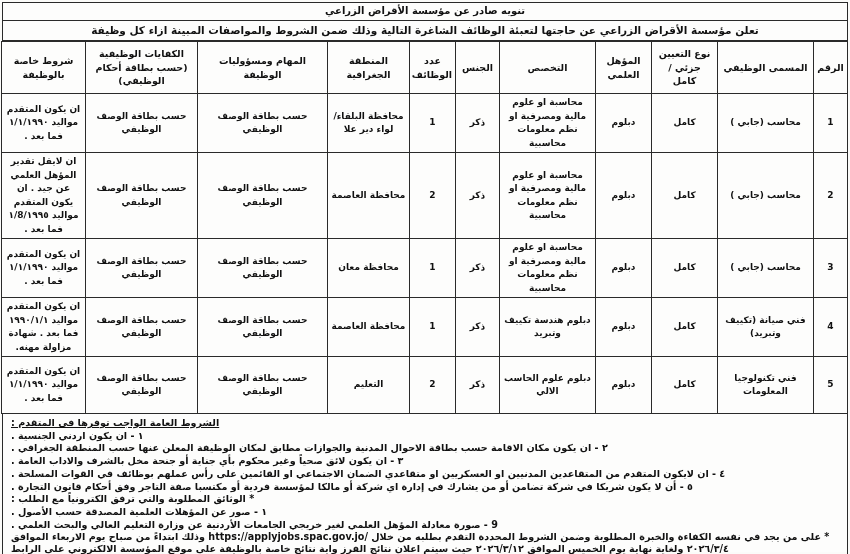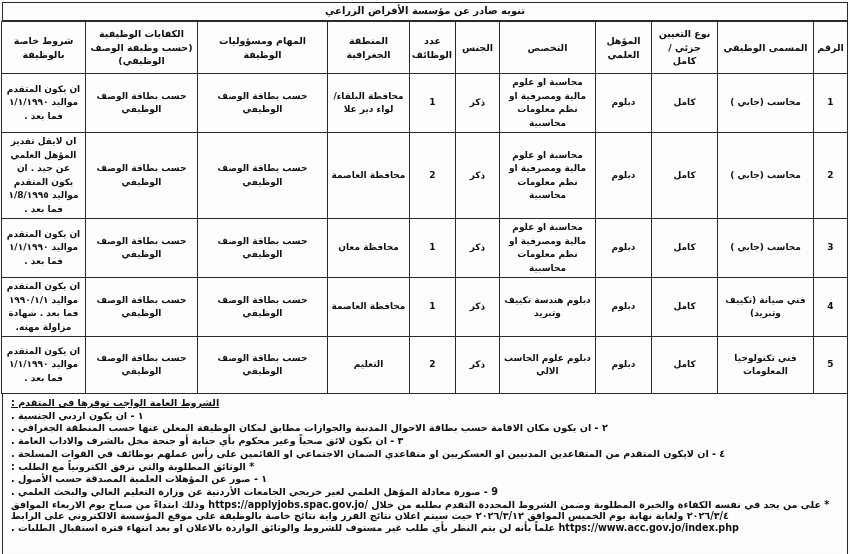--- a/index.html
+++ b/index.html
@@ -69,20 +69,21 @@
   .ind2 { padding-right: 22px; }
   .ind0 { padding-right: 6px; }
 </style>
 </head>
 <body>
 
 <div class="page">
 
   <div class="title-box">تنويه صادر  عن مؤسسة الأقراض الزراعي</div>
 
+  <div class="subtitle-box">تعلن مؤسسة الأقراض الزراعي عن حاجتها لتعبئة الوظائف الشاغرة التالية وذلك ضمن الشروط والمواصفات المبينة ازاء كل وظيفة</div>
 
   <table class="jobs">
     <colgroup>
       <col style="width:34px">
         <col style="width:96px">
         <col style="width:66px">
         <col style="width:56px">
       <col style="width:96px">
         <col style="width:44px">
         <col style="width:46px">
@@ -95,21 +96,21 @@
       <tr>
         <th>الرقم</th>
         <th>المسمى الوظيفي</th>
         <th>نوع التعيين جزئي / كامل</th>
         <th>المؤهل العلمي</th>
         <th>التخصص</th>
         <th>الجنس</th>
         <th>عدد الوظائف</th>
         <th>المنطقة الجغرافية</th>
         <th>المهام ومسؤوليات الوظيفة</th>
-        <th>الكفايات الوظيفية (حسب وظيفة الوصف الوظيفي)</th>
+        <th>الكفايات الوظيفية (حسب بطاقة أحكام الوظيفي)</th>
         <th>شروط خاصة بالوظيفة</th>
       </tr>
     </thead>
     <tbody>
       <tr class="r1">
         <td>1</td>
         <td>محاسب (جابي )</td>
         <td>كامل</td>
         <td>دبلوم</td>
         <td>محاسبة او علوم مالية ومصرفية او نظم معلومات محاسبية</td>
@@ -174,20 +175,21 @@
       </tr>
     </tbody>
   </table>
 
   <div class="footer-box">
     <div class="footer-heading fline">الشروط العامة الواجب توفرها في المتقدم :</div>
     <div class="fline ind1">١ - ان يكون اردني الجنسية .</div>
     <div class="fline ind1">٢ - ان يكون مكان الاقامة حسب بطاقة الاحوال المدنية والجوازات مطابق لمكان الوظيفة المعلن عنها حسب المنطقة الجغرافي .</div>
     <div class="fline ind1">٣ - ان يكون لائق صحياً وغير محكوم بأي جناية أو جنحة مخل بالشرف والاداب العامة .</div>
     <div class="fline ind1">٤ - ان لايكون المتقدم من المتقاعدين المدنيين او العسكريين او متقاعدي الضمان الاجتماعي او القائمين على رأس عملهم بوظائف في القوات المسلحة .</div>
+    <div class="fline ind1">٥ - أن لا يكون شريكا في شركة تضامن أو من يشارك في إدارة اي شركة أو مالكا لمؤسسة فردية أو مكتسبا صفة التاجر وفق أحكام قانون التجارة .</div>
     <div class="fline ind0">* الوثائق المطلوبة والتي ترفق الكترونياً مع الطلب :</div>
     <div class="fline ind2">١ - صور عن المؤهلات العلمية المصدقة حسب الأصول .</div>
     <div class="fline ind2">9 - صورة معادلة المؤهل العلمي لغير خريجي الجامعات الأردنية عن وزارة التعليم العالي والبحث العلمي .</div>
     <div class="fline ind0">* على من يجد في نفسه الكفاءة والخبرة المطلوبة وضمن الشروط المحددة التقدم بطلبه من خلال /https://applyjobs.spac.gov.jo وذلك ابتداءً من صباح يوم الاربعاء الموافق ٢٠٢٦/٣/٤ ولغاية نهاية يوم الخميس الموافق ٢٠٢٦/٣/١٢ حيث سيتم اعلان نتائج الفرز واية نتائج خاصة بالوظيفة على موقع المؤسسة الالكتروني على الرابط https://www.acc.gov.jo/index.php علماً بأنه لن يتم النظر بأي طلب غير مستوف للشروط والوثائق الواردة بالاعلان او بعد انتهاء فترة استقبال الطلبات .</div>
 
   </div>
 
 </div>
 
 </body></html>

